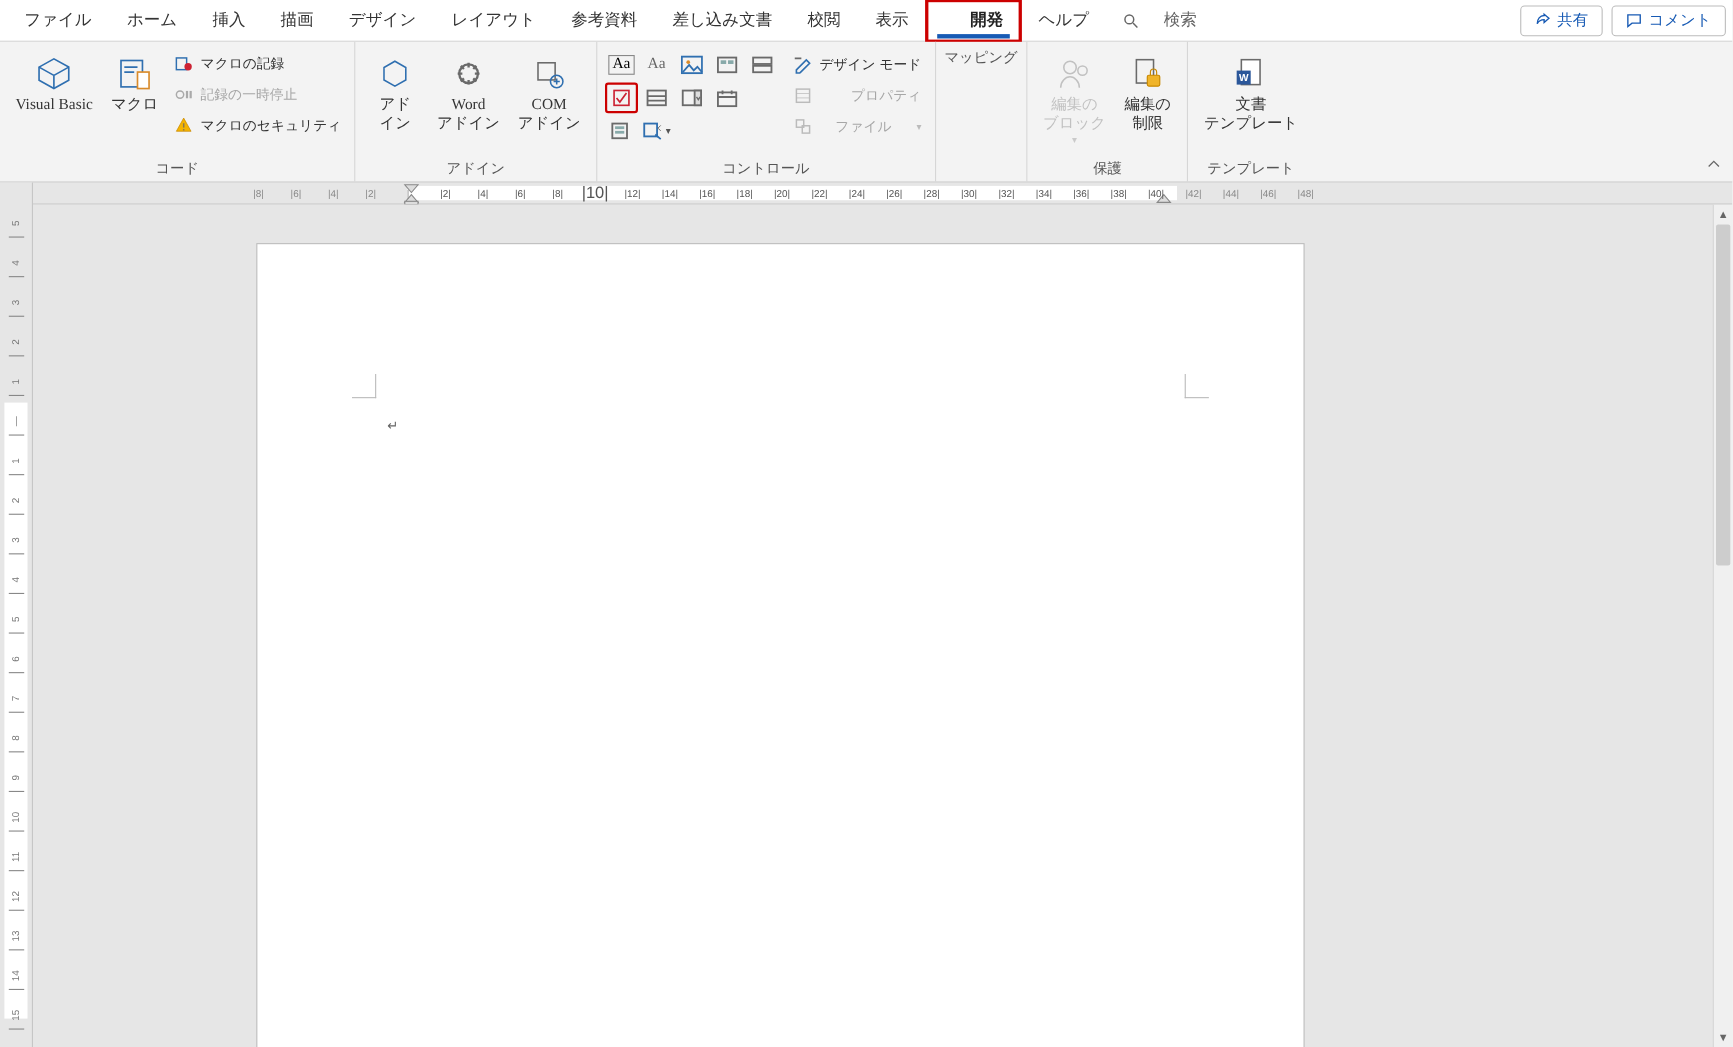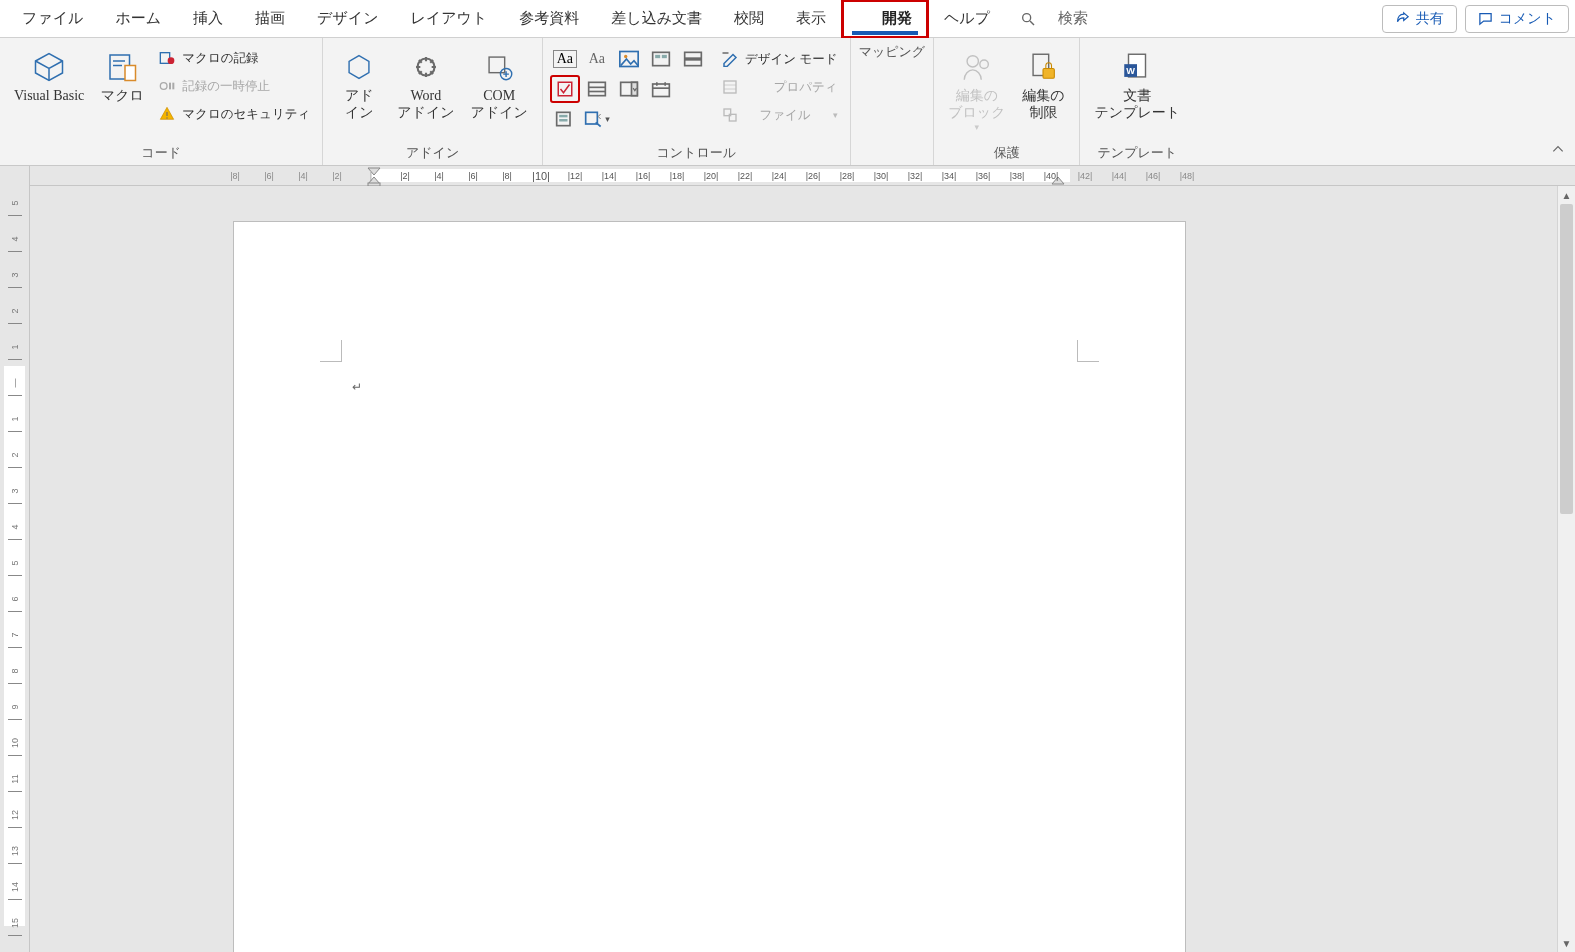--- a/index.html
+++ b/index.html
@@ -434,21 +434,21 @@
         </svg>
     <div class="tick" style="left: 205px; font-size: 9px; color: rgb(136, 136, 136);">|8|</div>
         <div class="tick" style="left: 239px; font-size: 9px; color: rgb(136, 136, 136);">|6|</div>
         <div class="tick" style="left: 273px; font-size: 9px; color: rgb(136, 136, 136);">|4|</div>
         <div class="tick" style="left: 307px; font-size: 9px; color: rgb(136, 136, 136);">|2|</div>
         <div class="tick" style="left: 341px; font-size: 9px; color: rgb(136, 136, 136);">|</div>
         <div class="tick" style="left: 375px; font-size: 9px; color: rgb(85, 85, 85);">|2|</div>
         <div class="tick" style="left: 409px; font-size: 9px; color: rgb(85, 85, 85);">|4|</div>
         <div class="tick" style="left: 443px; font-size: 9px; color: rgb(85, 85, 85);">|6|</div>
         <div class="tick" style="left: 477px; font-size: 9px; color: rgb(85, 85, 85);">|8|</div>
-        <div class="tick" style="left: 511px; font-size: 11px; color: rgb(85, 85, 85);">|10|</div>
+        <div class="tick" style="left: 511px; font-size: 15px; color: rgb(85, 85, 85);">|10|</div>
         <div class="tick" style="left: 545px; font-size: 9px; color: rgb(85, 85, 85);">|12|</div>
         <div class="tick" style="left: 579px; font-size: 9px; color: rgb(85, 85, 85);">|14|</div>
         <div class="tick" style="left: 613px; font-size: 9px; color: rgb(85, 85, 85);">|16|</div>
         <div class="tick" style="left: 647px; font-size: 9px; color: rgb(85, 85, 85);">|18|</div>
         <div class="tick" style="left: 681px; font-size: 9px; color: rgb(85, 85, 85);">|20|</div>
         <div class="tick" style="left: 715px; font-size: 9px; color: rgb(85, 85, 85);">|22|</div>
         <div class="tick" style="left: 749px; font-size: 9px; color: rgb(85, 85, 85);">|24|</div>
         <div class="tick" style="left: 783px; font-size: 9px; color: rgb(85, 85, 85);">|26|</div>
         <div class="tick" style="left: 817px; font-size: 9px; color: rgb(85, 85, 85);">|28|</div>
         <div class="tick" style="left: 851px; font-size: 9px; color: rgb(85, 85, 85);">|30|</div>

